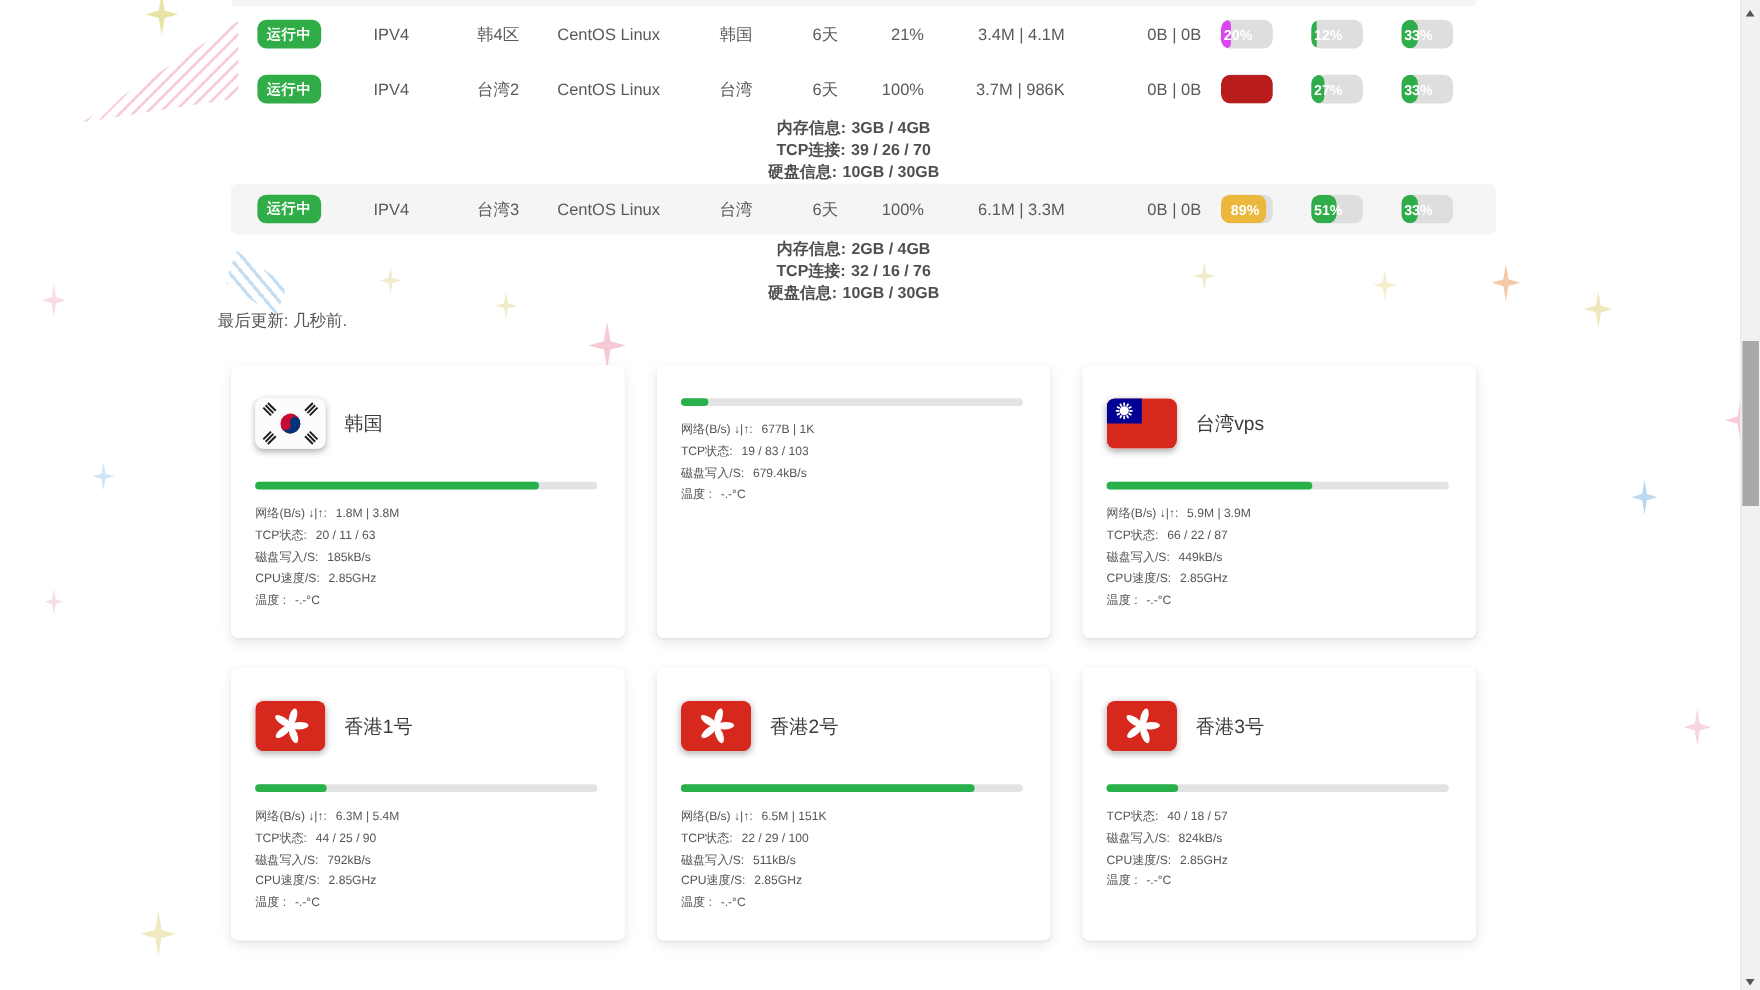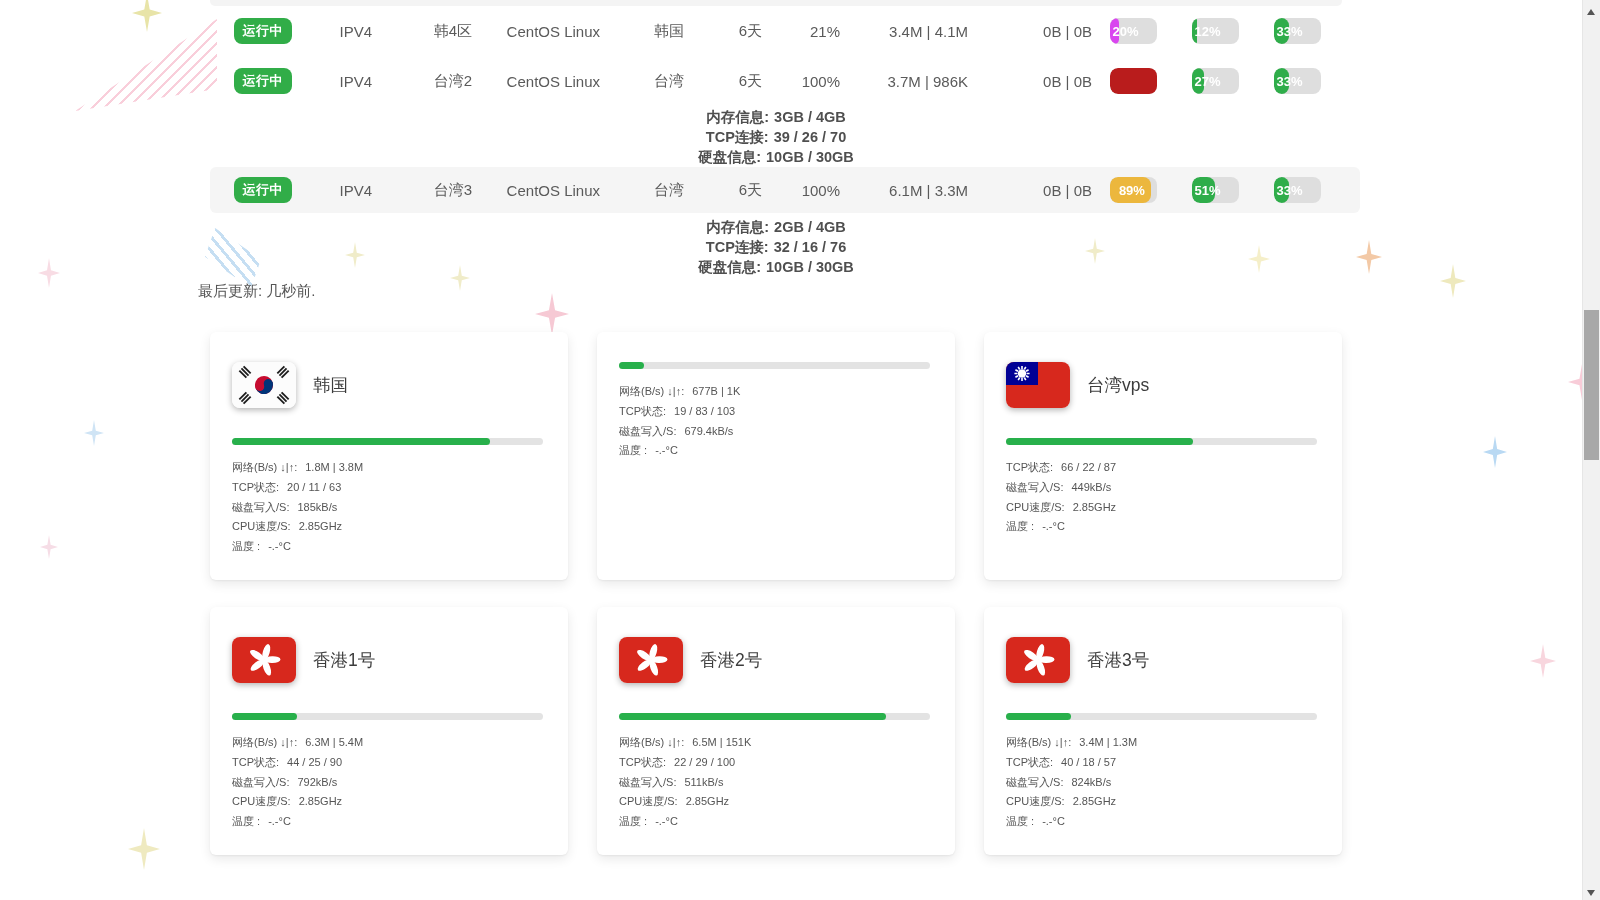--- a/index.html
+++ b/index.html
@@ -293,20 +293,21 @@
           </g>
           <circle cx="16" cy="11.5" r="4.2" fill="#fff"></circle>
         </svg>
       </span>
       <span class="card-title">台湾vps</span>
     </div>
     <div class="cprog">
         <div class="cfill" style="width: 60%;"></div>
       </div>
     <div class="stats">
+      <div class="stat"><span>网络(B/s) ↓|↑:</span><span class="sval">5.9M | 3.9M</span></div>
       <div class="stat"><span>TCP状态:</span><span class="sval">66 / 22 / 87</span></div>
       <div class="stat"><span>磁盘写入/S:</span><span class="sval">449kB/s</span></div>
       <div class="stat"><span>CPU速度/S:</span><span class="sval">2.85GHz</span></div>
       <div class="stat"><span>温度 :</span><span class="sval">-.-°C</span></div>
     </div>
   </div>
 
   <div class="card">
     <div class="card-head">
       <span class="flag">
@@ -376,21 +377,20 @@
             <ellipse rx="3.4" ry="8.2" transform="rotate(304) translate(0,-8.3)"></ellipse>
           </g>
         </svg>
       </span>
       <span class="card-title">香港3号</span>
     </div>
     <div class="cprog">
         <div class="cfill" style="width: 21%;"></div>
       </div>
     <div class="stats">
-      <div class="stat"><span>网络(B/s) ↓|↑:</span><span class="sval">3.4M | 1.3M</span></div>
       <div class="stat"><span>TCP状态:</span><span class="sval">40 / 18 / 57</span></div>
       <div class="stat"><span>磁盘写入/S:</span><span class="sval">824kB/s</span></div>
       <div class="stat"><span>CPU速度/S:</span><span class="sval">2.85GHz</span></div>
       <div class="stat"><span>温度 :</span><span class="sval">-.-°C</span></div>
     </div>
   </div>
 </div>
 
 <div class="scrollbar">
   <div class="sb-btn up"></div>

